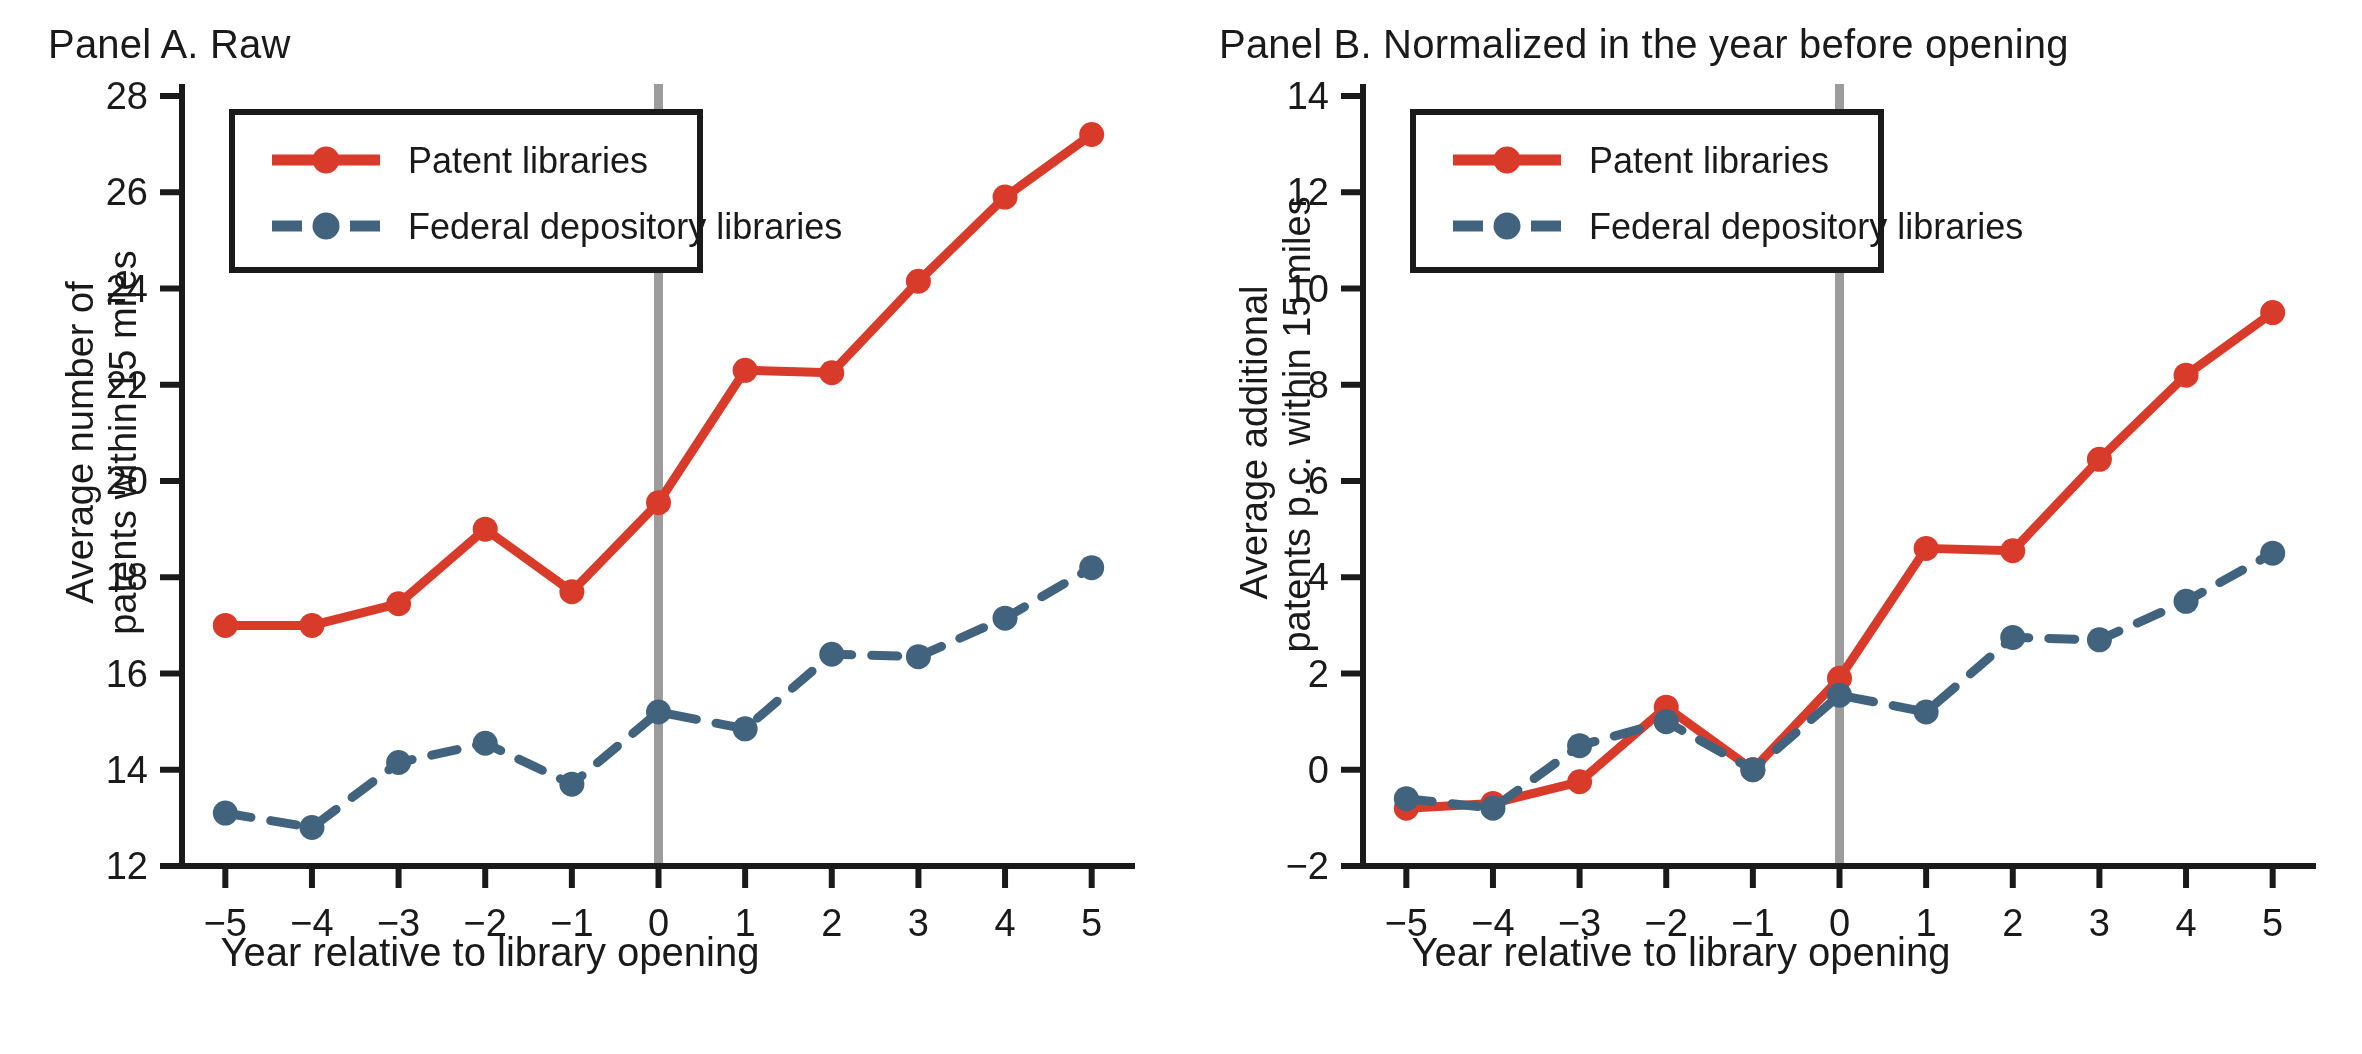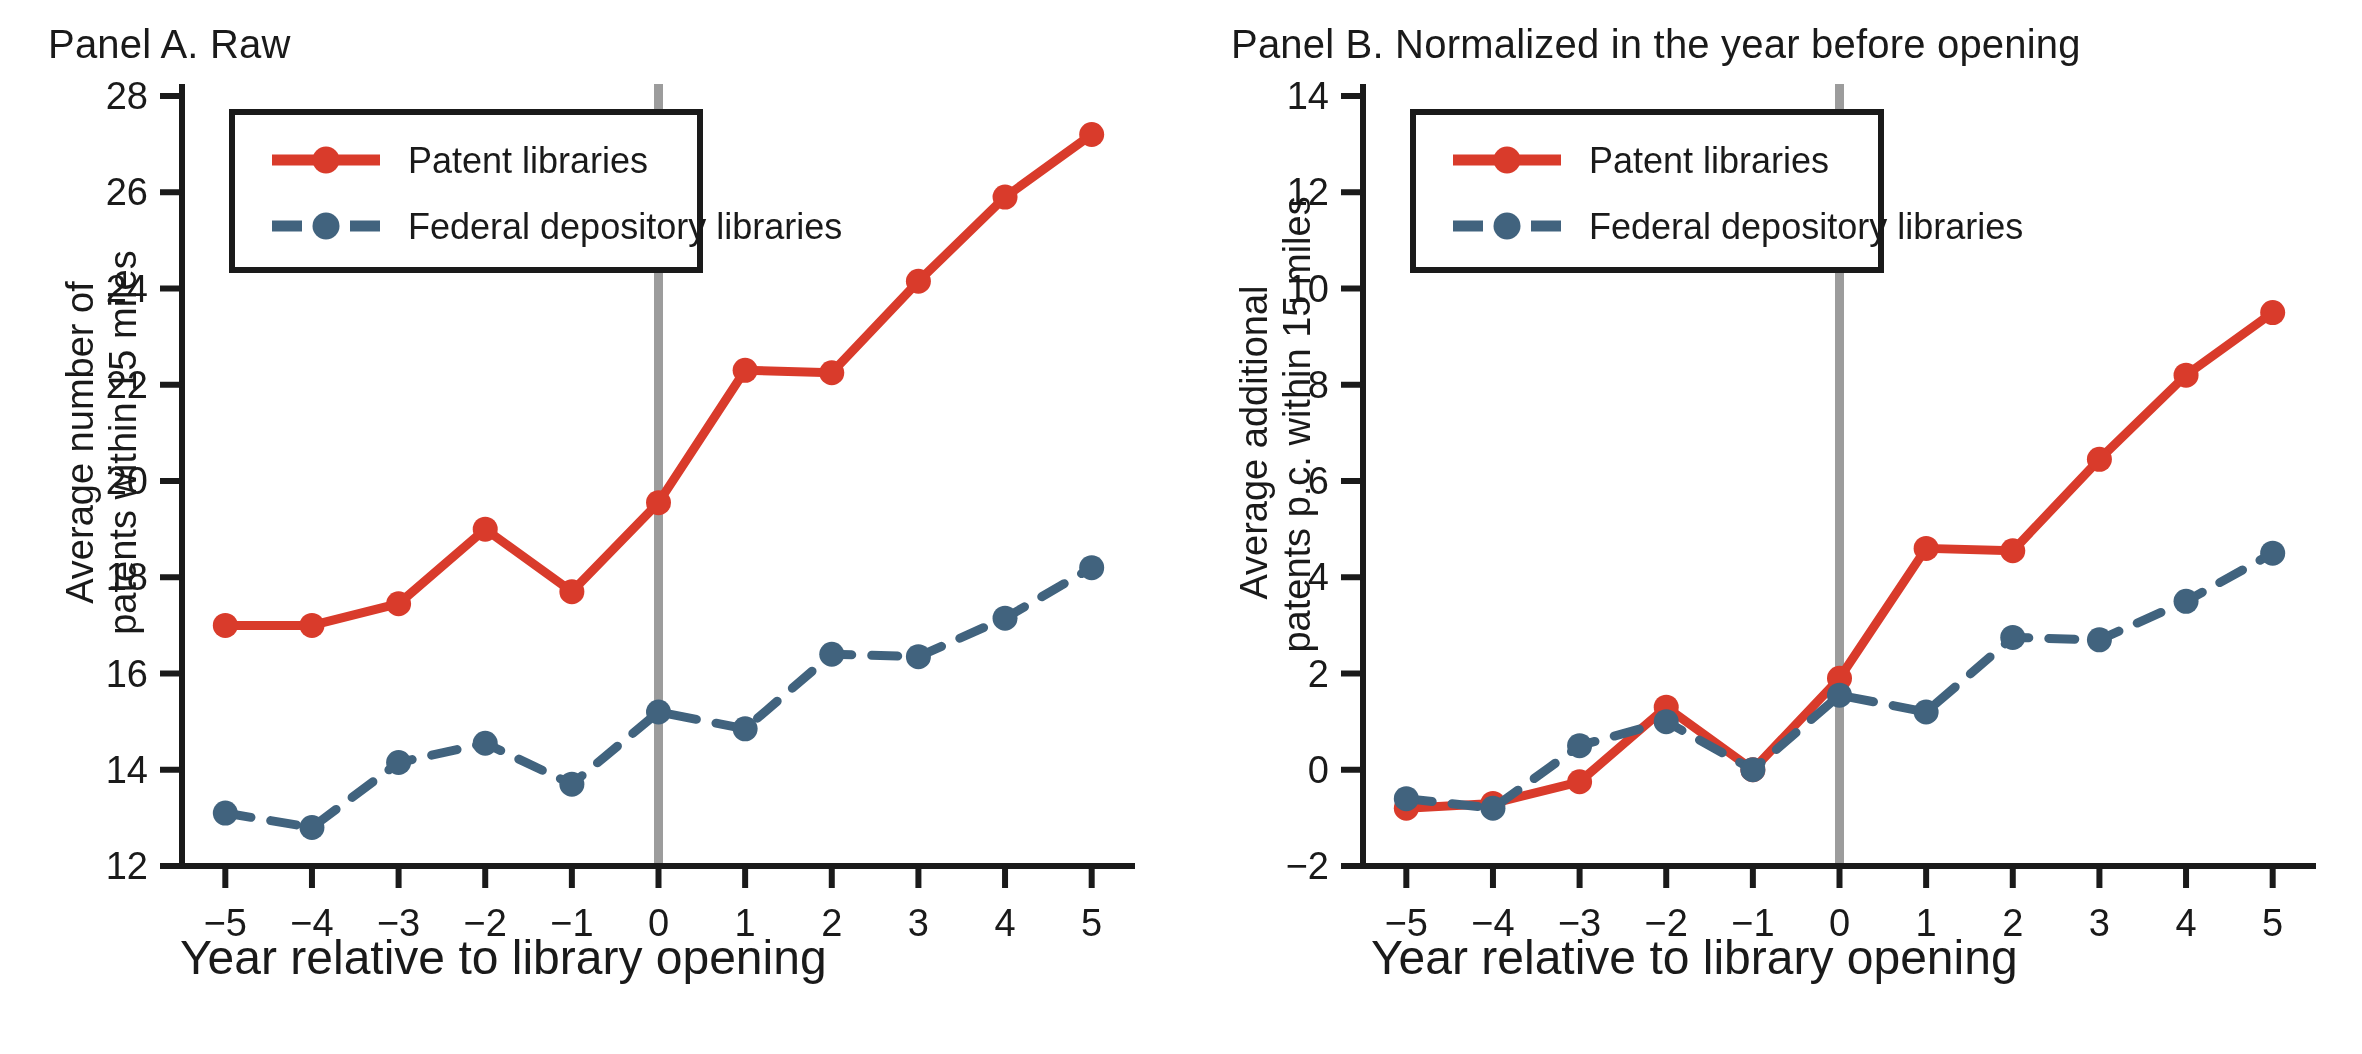--- a/index.html
+++ b/index.html
@@ -3,26 +3,26 @@
 <meta charset="utf-8">
 <style>
   html,body{margin:0;padding:0;background:#ffffff;}
   body{width:2362px;height:1054px;font-family:"Liberation Sans",sans-serif;color:#1a1a1a;overflow:hidden;}
   .figure{position:relative;width:2362px;height:778px;}
   .panel{position:absolute;top:0;width:1181px;height:1054px;}
   .panel-a{left:0;}
   .panel-b{left:1181px;}
   .panel-title{position:absolute;top:22px;font-size:40px;font-weight:400;color:#1a1a1a;white-space:nowrap;letter-spacing:.2px;}
   .panel-a .panel-title{left:48px;}
-  .panel-b .panel-title{left:50px;}
+  .panel-b .panel-title{left:38px;}
   .ylabel{position:absolute;font-size:38px;line-height:1.12;text-align:center;white-space:nowrap;
           transform-origin:50% 50%;transform:rotate(-90deg);color:#1a1a1a;}
   .panel-a .ylabel{left:-108px;top:400px;width:420px;}
   .panel-b .ylabel{left:-115px;top:400px;width:420px;}
-  .xlabel{position:absolute;font-size:48px;text-align:center;color:#1a1a1a;white-space:nowrap;}
+  .xlabel{position:absolute;font-size:40px;text-align:center;color:#1a1a1a;white-space:nowrap;}
   .plotwrap{position:absolute;}
   svg{display:block;overflow:visible;}
   .tick-text{font-family:"Liberation Sans",sans-serif;font-size:38px;fill:#1a1a1a;}
   .legend-text{font-family:"Liberation Sans",sans-serif;font-size:36px;fill:#1a1a1a;}
 </style>
 </head>
 <body>
 
 <div class="figure">
 

